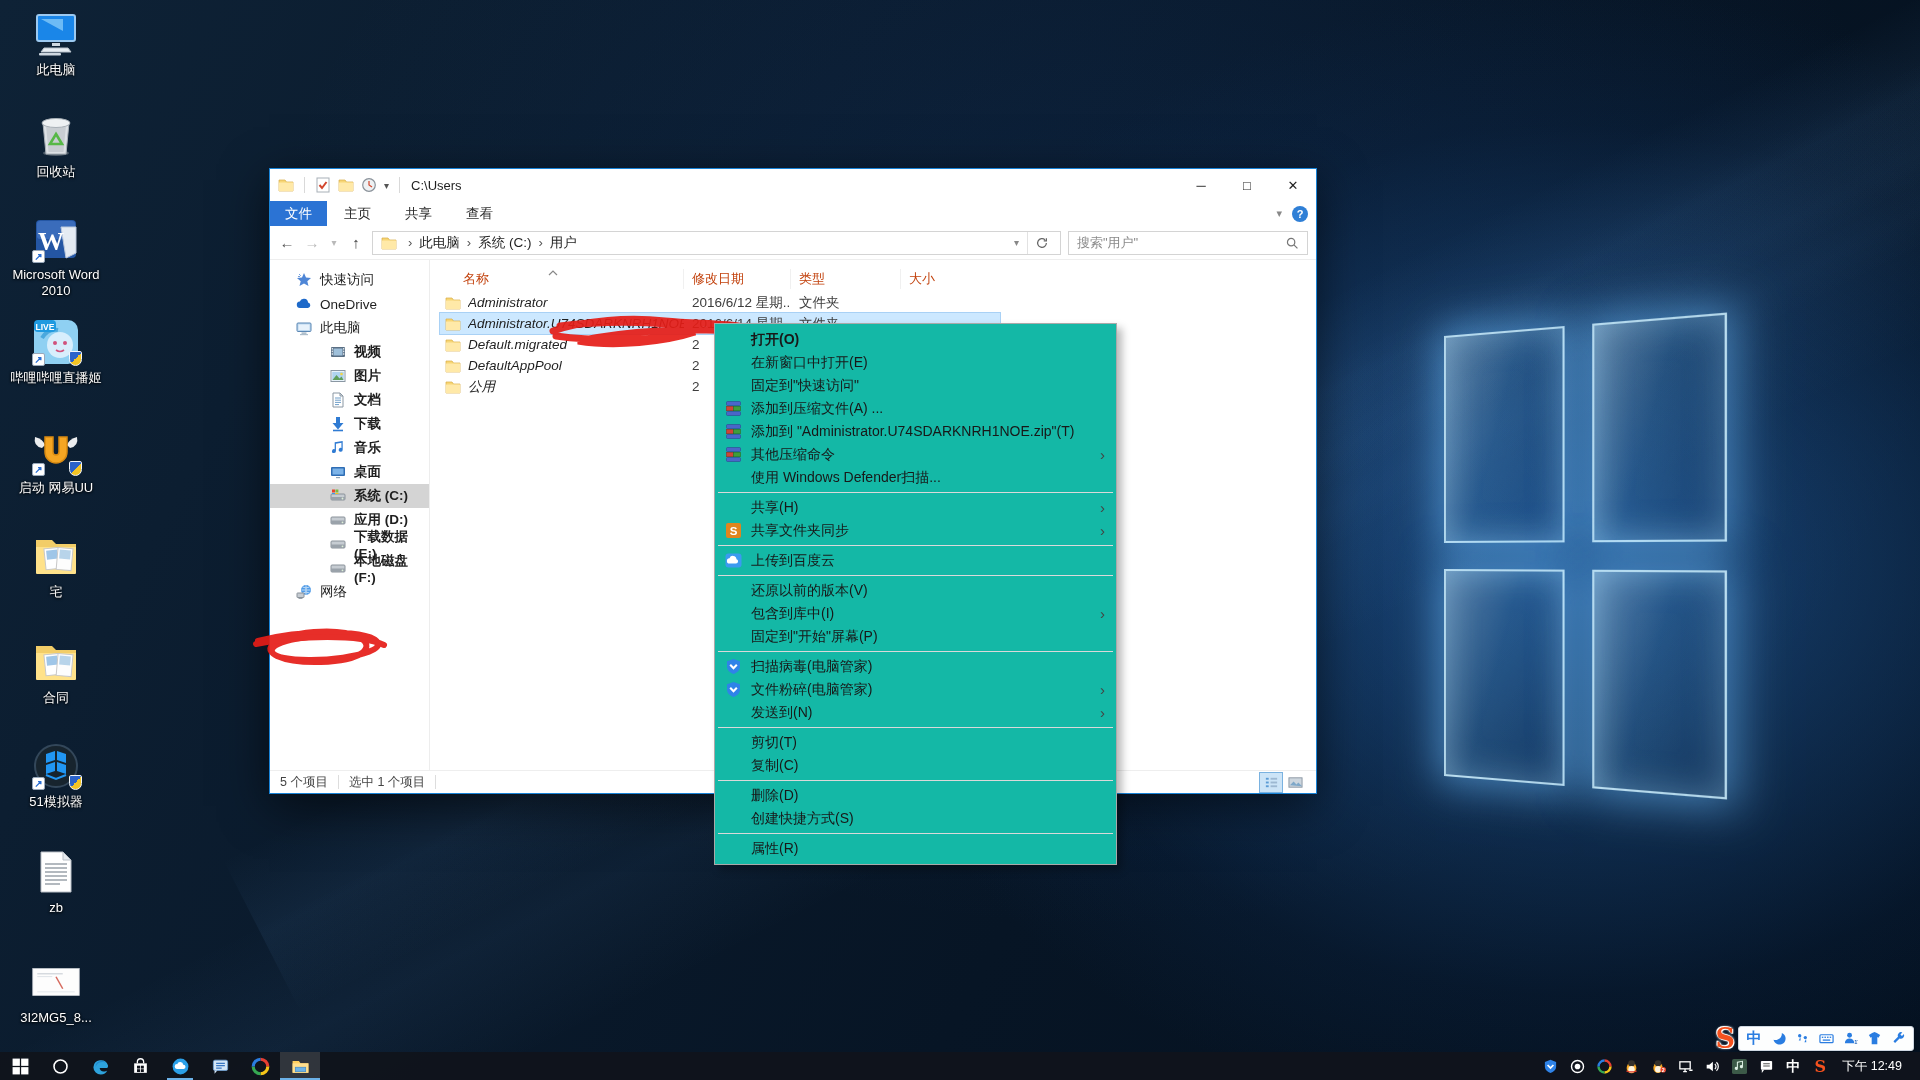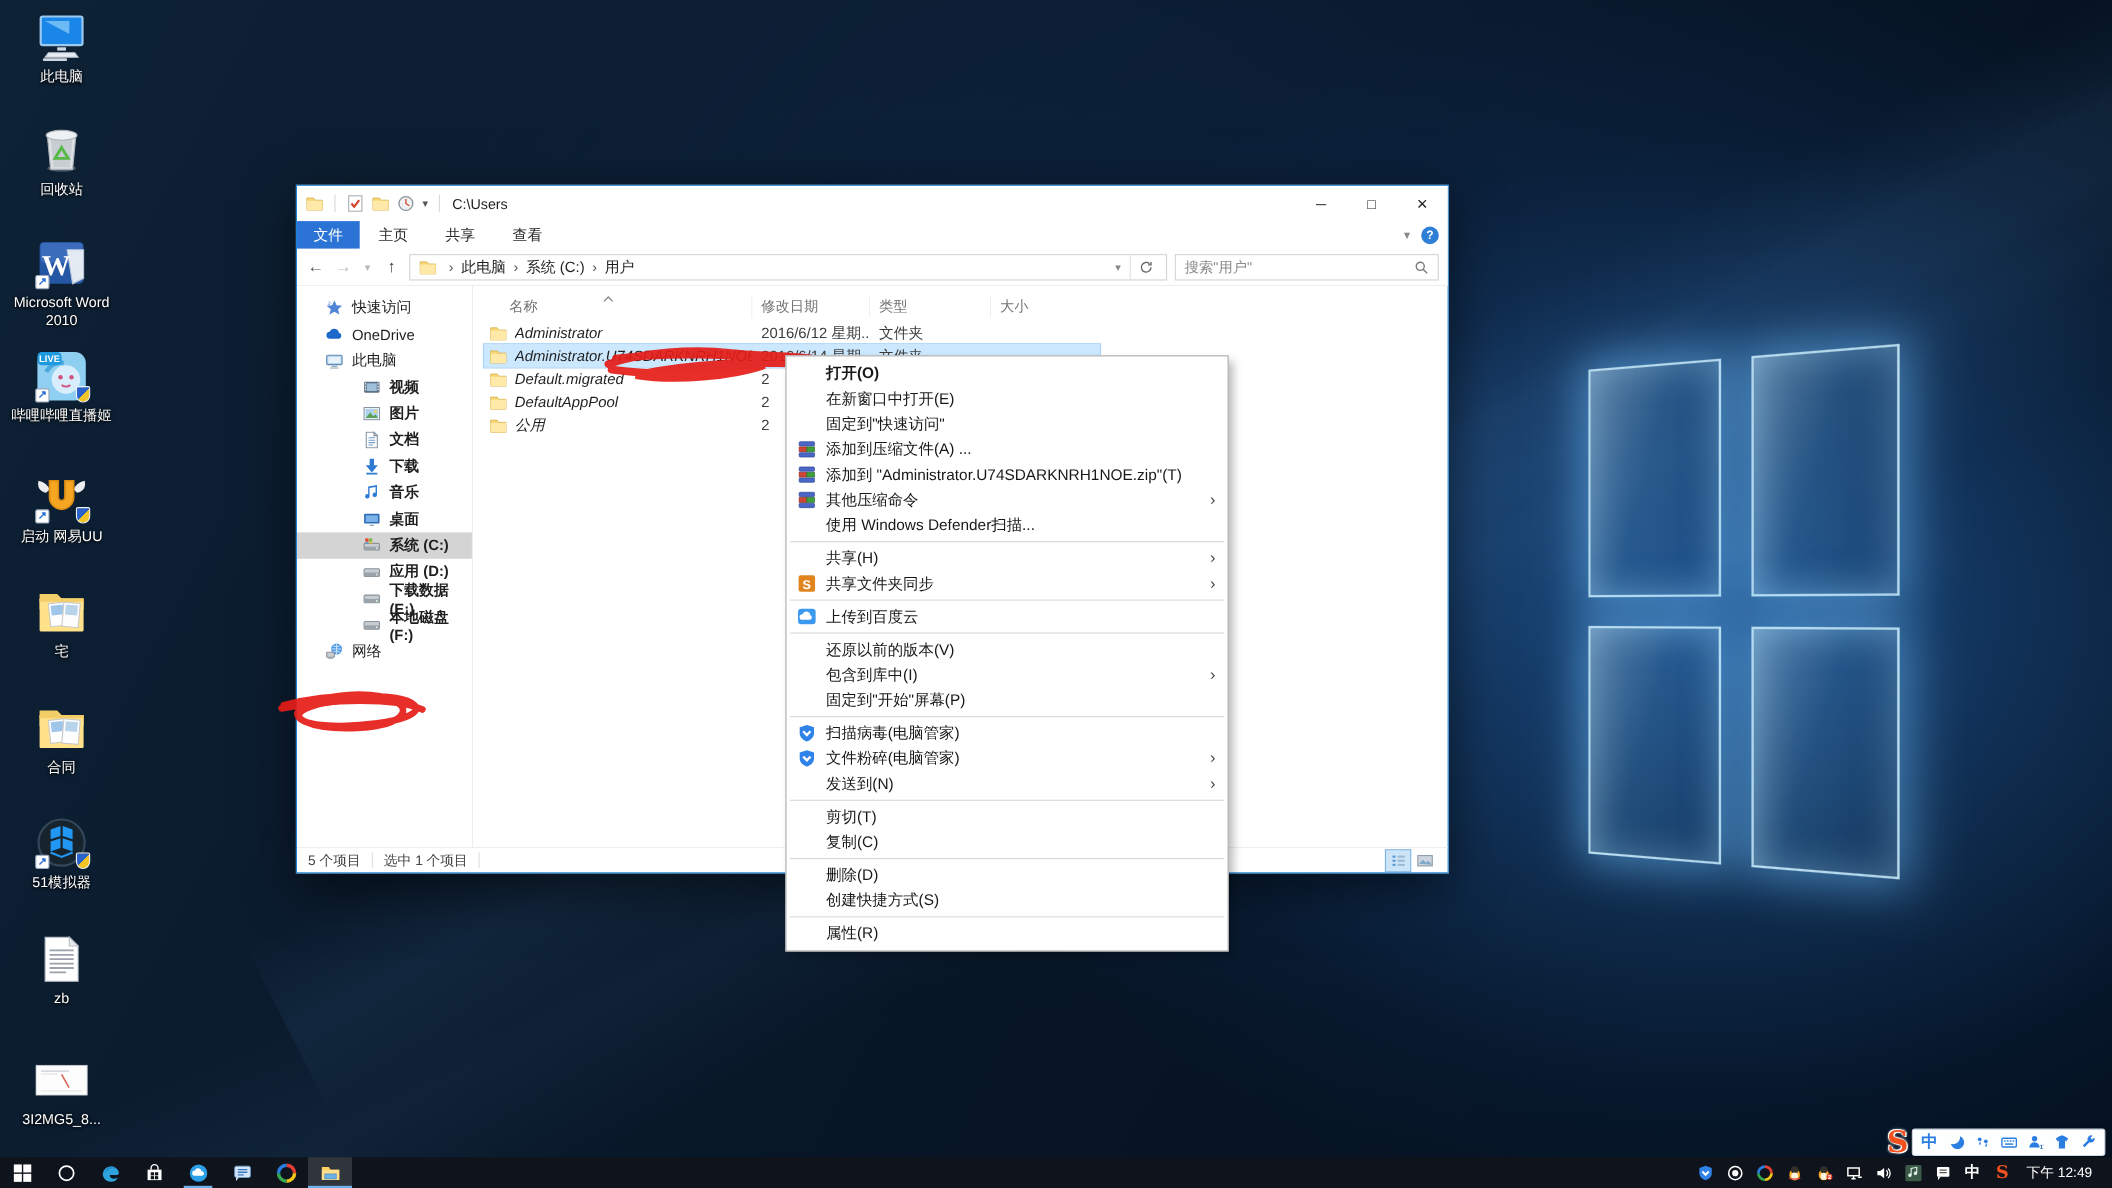--- a/index.html
+++ b/index.html
@@ -91,21 +91,21 @@
   .content { flex:1; display:flex; overflow:hidden; }
   .navpane { width:160px; border-right:1px solid #ededed; padding-top:8px; overflow:hidden; }
   .nitem { height:24px; display:flex; align-items:center; font-size:13.5px; color:#1f1f1f; padding-left:26px; cursor:default; }
   .nitem.child { padding-left:60px;font-weight:bold; }
   .nitem.gap { margin-top:0; }
   .nitem.selected { background:#d4d4d4; }
   .nico { width:16px; height:16px; margin-right:8px; flex:0 0 16px; } .nico svg { width:16px; height:16px; display:block; }
 
   .filepane { flex:1; position:relative; padding:2px 0 0 10px; }
   .fheader { display:flex; height:26px; align-items:center; position:relative; margin-top:4px; }
-  .fcol { font-size:13px; color:#737373; padding-left:23px; border-right:1px solid #f0f0f0; height:20px; line-height:20px; }
+  .fcol { font-size:13px; color:#c2410c; padding-left:23px; border-right:1px solid #f0f0f0; height:20px; line-height:20px; }
   .fcol:nth-of-type(1){ width:244px; } .fcol:nth-of-type(2){ width:107px; padding-left:8px; }
   .fcol:nth-of-type(3){ width:110px; padding-left:8px; } .fcol:nth-of-type(4){ width:80px; padding-left:8px; border-right:none; }
   .sort-arrow { position:absolute; left:108px; top:-4px; width:10px; height:6px; }
   .frows { width:560px; }
   .frow { height:21px; display:flex; align-items:center; font-size:13.5px; color:#1f1f1f; }
   .frow.selected { background:#cce8ff; outline:1px solid #a9d1f5; }
   .fico { width:16px; height:16px; margin:0 7px 0 5px; flex:0 0 16px; } .fico svg { width:16px; height:16px; display:block; }
   .fname { width:216px; overflow:hidden; white-space:nowrap;font-style:italic; }
   .fdate { width:107px; padding-left:8px; color:#3d3d3d; overflow:hidden; white-space:nowrap; }
   .ftype { width:110px; padding-left:8px; color:#3d3d3d; }
@@ -113,21 +113,21 @@
 
   .statusbar { height:23px; border-top:1px solid #eee; display:flex; align-items:center; padding:0 10px;
     font-size:12.5px; color:#444; }
   .st-sep { width:1px; height:14px; background:#ddd; margin:0 10px; }
   .view-toggles { margin-left:auto; display:flex; gap:2px; }
   .vbtn { width:22px; height:19px; display:flex; align-items:center; justify-content:center; }
   .vbtn svg { width:15px; height:15px; }
   .vbtn.active { background:#cce4f7; outline:1px solid #7ab2e0; }
 
   
-  .ctxmenu { position:absolute; left:714px; top:323px; width:403px; z-index:30; background:#ffffff;
+  .ctxmenu { position:absolute; left:714px; top:323px; width:403px; z-index:30; background:#14b8a6;
     border:1px solid #a9a9a9; box-shadow:5px 5px 8px rgba(0,0,0,.28); padding:4px 1px; }
   .cm-item { position:relative; height:23px; line-height:23px; font-size:14px; color:#181818;
     padding-left:35px; cursor:default; white-space:nowrap; }
   .cm-item.bold .cm-label { font-weight:bold; }
   .cm-ico { position:absolute; left:9px; top:3px; width:17px; height:17px; }
   .cm-ico svg { width:17px; height:17px; display:block; }
   .cm-arrow { display:none; position:absolute; right:10px; top:0; color:#444; font-size:15px; }
   .cm-item.arrow .cm-arrow { display:block; }
   .cm-sep { height:1px; background:#d9d9d9; margin:3px 2px; }
 

